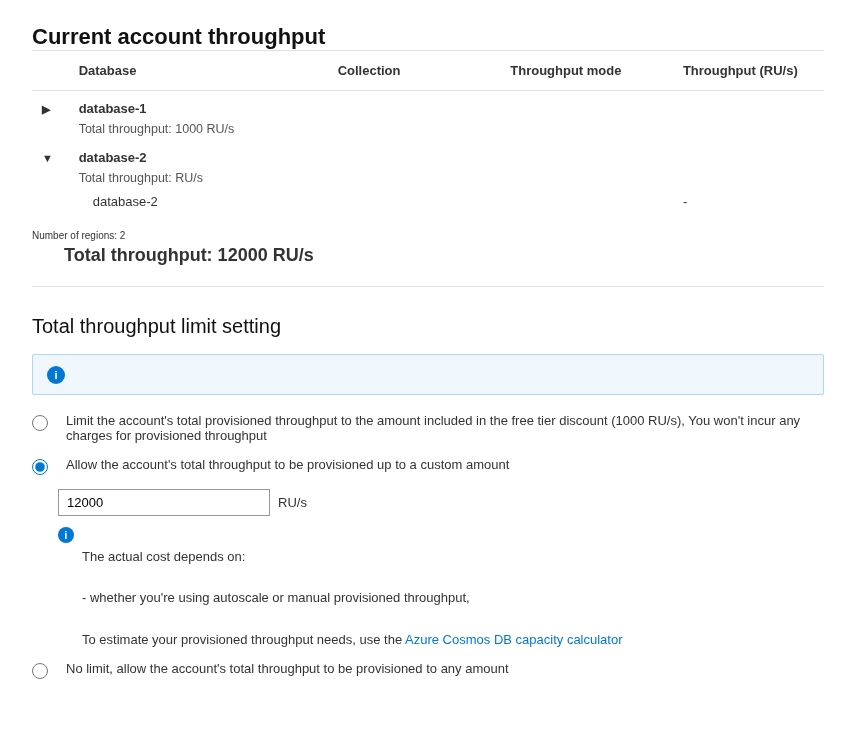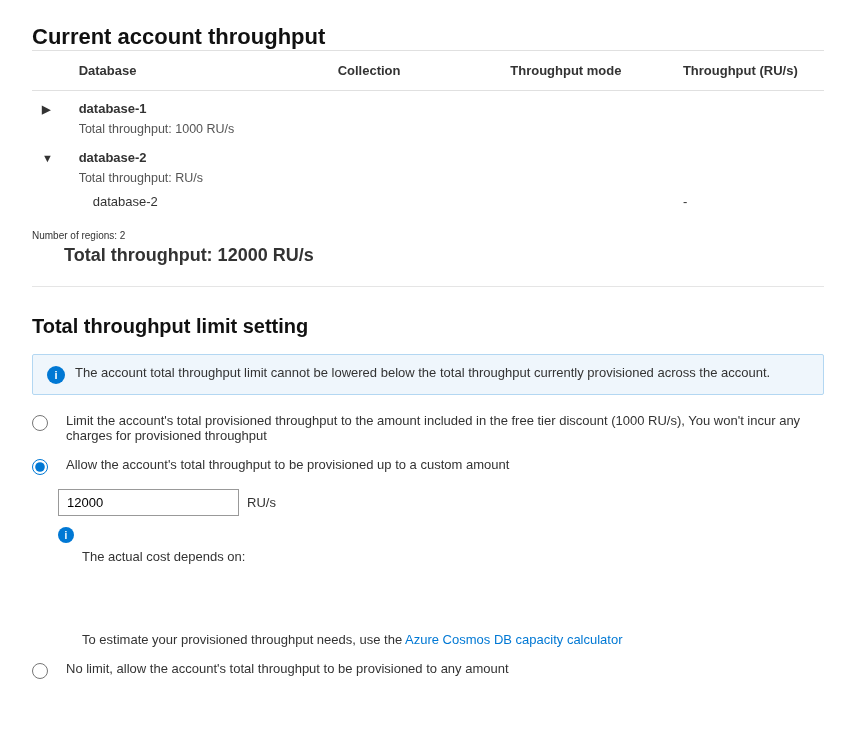--- a/index.html
+++ b/index.html
@@ -13,21 +13,21 @@
     }
 
     h1.page-title {
       font-size: 22px;
       font-weight: 600;
       color: #111;
     }
 
     h2.section-title {
       font-size: 20px;
-      font-weight: 700;
+      font-weight: 400;
       color: #111;
       margin-bottom: 16px;
       margin-top: 28px;
     }
 
     
     .throughput-table {
       width: 100%;
       border-collapse: collapse;
       margin-bottom: 16px;
@@ -161,21 +161,21 @@
       display: flex;
       align-items: center;
       gap: 8px;
       margin-bottom: 10px;
     }
 
     .input-row input[type="text"] {
       border: 1px solid #999;
       padding: 5px 8px;
       font-size: 13px;
-      width: 181px;
+      width: 212px;
       outline: none;
     }
 
     .rus-label {
       font-size: 13px;
       color: #333;
     }
 
     
     .cost-estimate-box {
@@ -280,21 +280,20 @@
 
 <p class="info-row">Number of regions: 2</p>
 <p class="total-throughput-display">Total throughput: 12000 RU/s</p>
 
 <hr class="divider">
 
 <h2 class="section-title">Total throughput limit setting</h2>
 
 <div class="info-banner">
   <div class="info-icon-circle">i</div>
-  <span class="info-banner-text">The account total throughput limit cannot be lowered below the total throughput currently provisioned across the account.</span>
 </div>
 
 <div class="radio-option">
   <input type="radio" name="throughput-limit" id="opt1" style="">
   <label for="opt1" class="radio-label">Limit the account's total provisioned throughput to the amount included in the free tier discount (1000 RU/s), You won't incur any charges for provisioned throughput</label>
 </div>
 
 <div class="radio-option">
   <input type="radio" name="throughput-limit" id="opt2" checked="" style="">
   <label for="opt2" class="radio-label">Allow the account's total throughput to be provisioned up to a custom amount</label>
@@ -304,21 +303,21 @@
   <div class="input-row">
     <input type="text" value="12000" style="">
     <span class="rus-label">RU/s</span>
   </div>
   <div class="cost-estimate-box">
     <div class="info-icon-small">i</div>
     <div class="cost-estimate-text">
       <br>
       <span>The actual cost depends on:</span><br>
       <br>
-      <br>
+      <span>- whether you're using autoscale or manual provisioned throughput,</span><br>
       <br>
       <span>To estimate your provisioned throughput needs, use the </span><a href="#">Azure Cosmos DB capacity calculator</a>
     </div>
   </div>
 </div>
 
 <div class="radio-option">
   <input type="radio" name="throughput-limit" id="opt3" style="">
   <label for="opt3" class="radio-label">No limit, allow the account's total throughput to be provisioned to any amount</label>
 </div>

